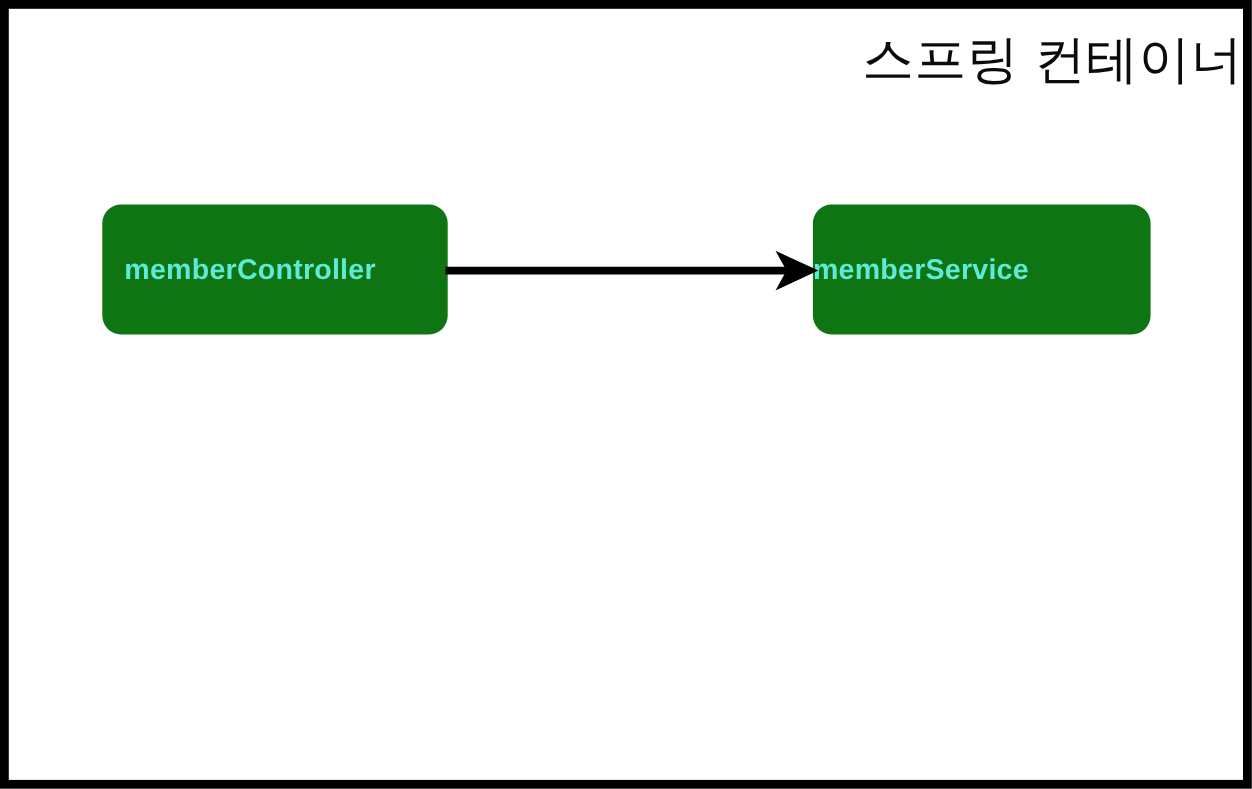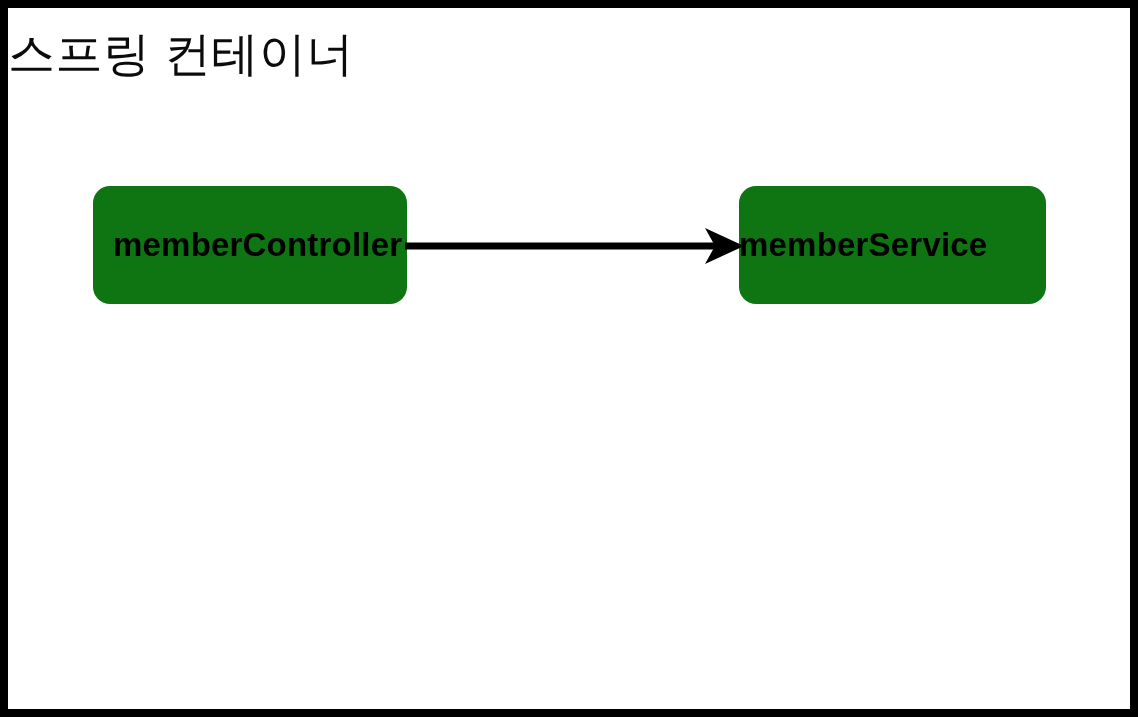--- a/index.html
+++ b/index.html
@@ -21,41 +21,41 @@
     background: #ffffff;
     box-sizing: border-box;
     border: 8px solid #000000;
   }
 
   #diagram-title {
     position: absolute;
     left: 0;
     top: 22px;
     width: 1122px;
-    text-align: left;
+    text-align: right;
     font-size: 47px;
     line-height: 1.0;
     color: #0b0b0b;
     font-weight: 400;
     letter-spacing: 0.5px;
     white-space: nowrap;
   }
 
   .bean-node {
     position: absolute;
     background: #0e7512;
     border-radius: 17px;
     display: flex;
     align-items: center;
     box-sizing: border-box;
   }
 
   .bean-label {
-    color: #000000;
-    font-size: 33px;
+    color: #5eead4;
+    font-size: 26px;
     font-weight: bold;
     letter-spacing: 0.2px;
     white-space: nowrap;
   }
 
   #node-member-controller {
     left: 85px;
     top: 178px;
     width: 314px;
     height: 118px;

